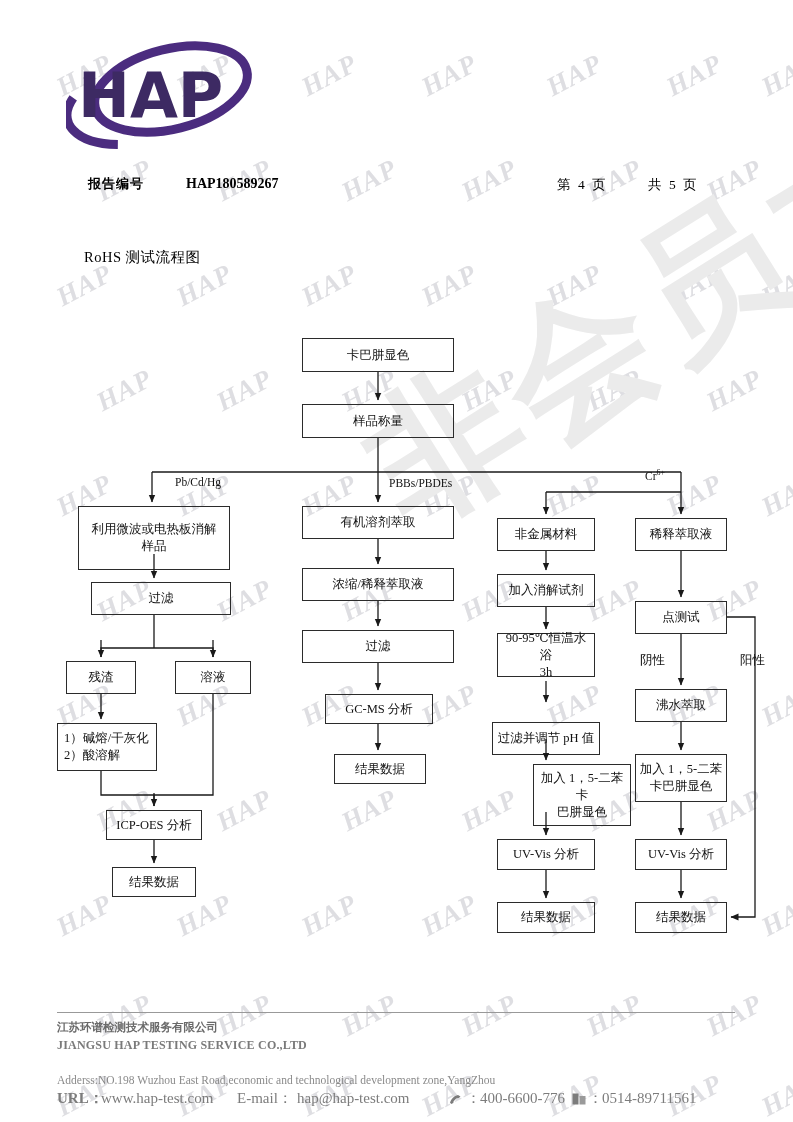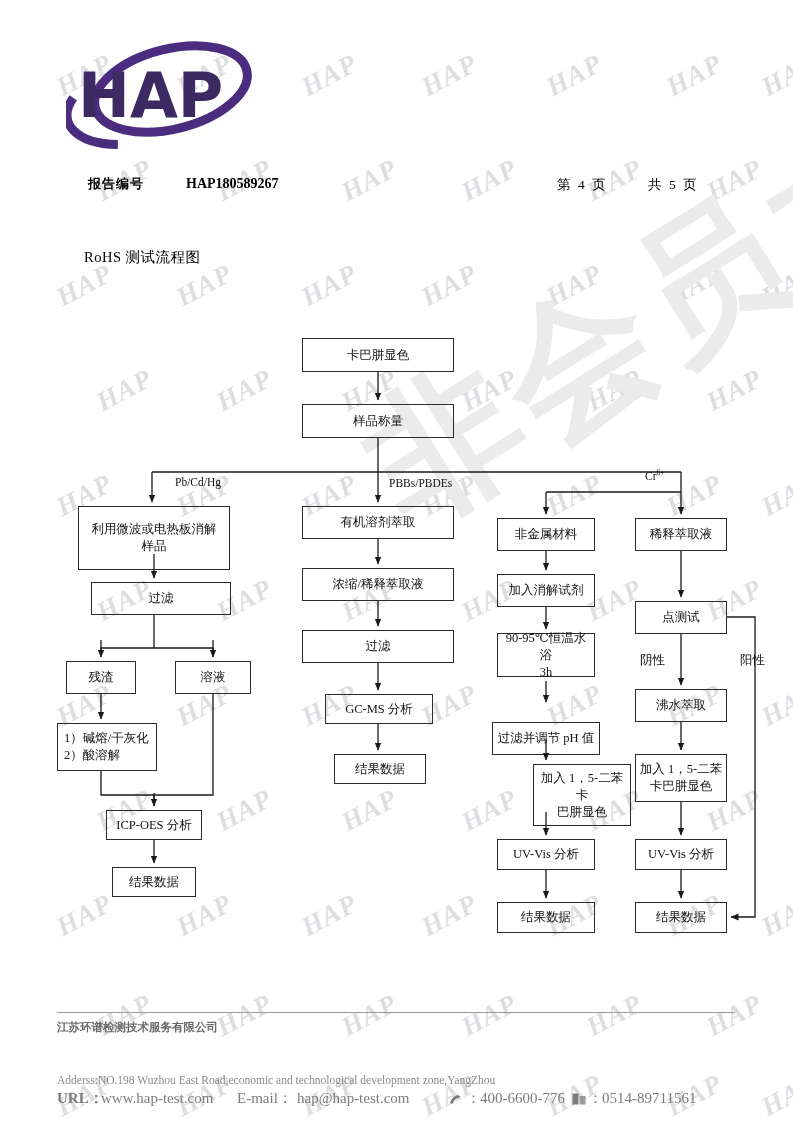--- a/index.html
+++ b/index.html
@@ -458,20 +458,21 @@
   <div id="edgelabels">
       <div class="edge-label" style="left: 175px; top: 476px;">Pb/Cd/Hg</div>
       <div class="edge-label" style="left: 389px; top: 477px;">PBBs/PBDEs</div>
       <div class="edge-label" style="left: 645px; top: 468px;">Cr<span class="sup">6+</span></div>
       <div class="edge-label cn" style="left: 640px; top: 652px;">阴性</div>
       <div class="edge-label cn" style="left: 740px; top: 652px;">阳性</div>
     </div>
 
   <div class="foot-rule"></div>
   <div class="foot cn-b" style="top:1020px">江苏环谱检测技术服务有限公司</div>
+  <div class="foot en-b" style="top:1038px">JIANGSU HAP TESTING SERVICE CO.,LTD</div>
   <div class="foot en" style="top:1074px">Adderss:NO.198 Wuzhou East Road,economic and technological development zone,YangZhou</div>
 
   <div class="foot-line-url">
     <span class="fo-seg" style="width:44px"><b>URL：</b></span><span class="fo-seg" style="width:136px">www.hap-test.com</span><span class="fo-seg" style="width:60px">E-mail：</span><span class="fo-seg" style="width:152px">hap@hap-test.com</span><span class="ico-tel"><svg width="15" height="11" viewBox="0 0 15 11">
           <path d="M1 8.5 C2 5 5 2 9 1 L11.5 2.4 L9.8 4 L7.5 4.3 L4.6 7.2 L4.3 9 L2.2 10 Z" fill="#7c7c7c"></path>
         </svg></span><span class="fo-seg" style="width:14px">：</span><span class="fo-seg" style="width:92px">400-6600-776</span><span class="ico-fax"><svg width="14" height="12" viewBox="0 0 14 12">
           <rect x="0.5" y="0.5" width="6" height="11" fill="#7c7c7c"></rect>
           <rect x="7.5" y="3" width="6" height="8.5" fill="#9a9a9a"></rect>
         </svg></span><span class="fo-seg" style="width:14px">：</span><span class="fo-seg">0514-89711561</span>
   </div>

